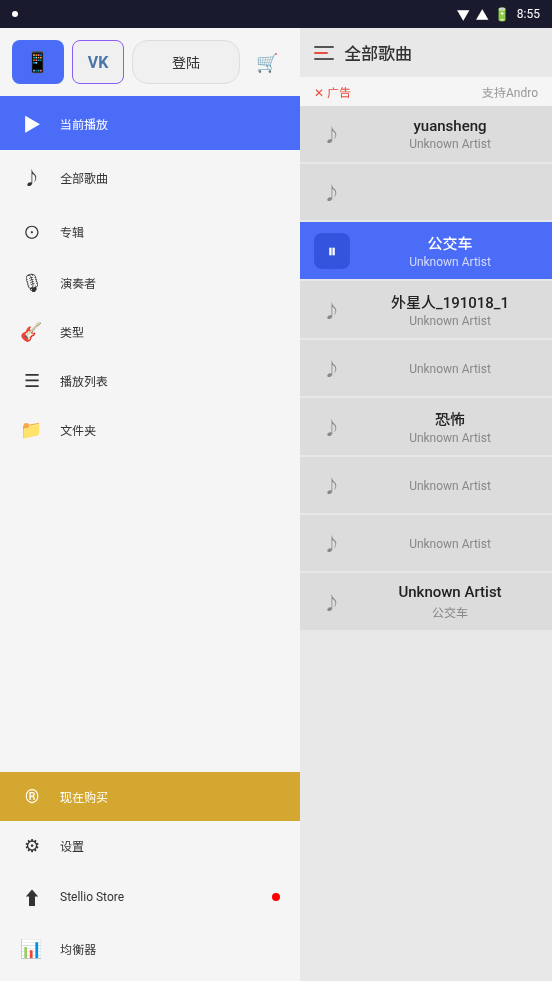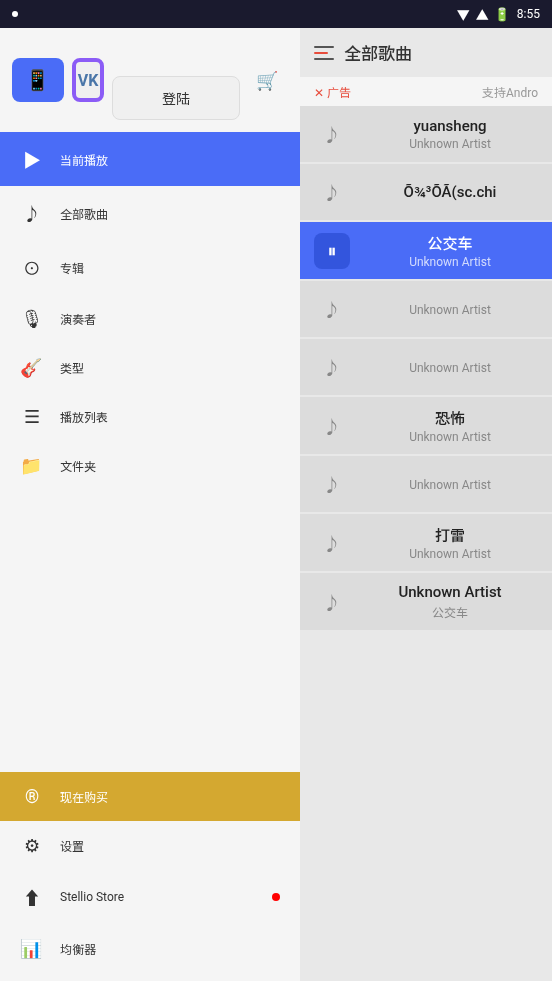--- a/index.html
+++ b/index.html
@@ -77,46 +77,45 @@
       border-radius: 8px;
       display: flex;
       align-items: center;
       justify-content: center;
       cursor: pointer;
       color: white;
       font-size: 20px;
     }
 
     .btn-vk {
-      width: 32px; height: 44px;
+      width: 52px; height: 44px;
       background: #f0f0f0;
       border-radius: 8px;
-      border: 4px solid #8b5cf6;
+      border: 1px solid #8b5cf6;
       display: flex;
       align-items: center;
       justify-content: center;
       cursor: pointer;
       font-size: 16px;
       font-weight: bold;
       color: #4a76a8;
     }
 
     .btn-login {
       flex: 1;
       height: 44px;
       background: #f0f0f0;
-      border-radius: 8px;
+      border-radius: 16px;
       border: 1px solid #ddd;
       display: flex;
       align-items: center;
       justify-content: center;
       cursor: pointer;
       font-size: 14px;
       color: #333;
-      margin-top: 36px;
     }
 
     .btn-cart {
       width: 40px; height: 44px;
       background: transparent;
       display: flex;
       align-items: center;
       justify-content: center;
       cursor: pointer;
       font-size: 18px;
@@ -435,39 +434,39 @@
           <div class="song-title">yuansheng</div>
           <div class="song-artist">Unknown Artist</div>
         </div>
       </div>
 
       <div class="song-item">
         <div class="song-icon normal">
           <span class="music-note">♪</span>
         </div>
         <div class="song-info">
-          <div class="song-title">Õ¾³ÕÃ(sc.chi</div>
         </div>
       </div>
 
       <div class="song-item playing">
         <div class="song-icon playing-btn">
           <span class="pause-icon">⏸</span>
         </div>
         <div class="song-info">
           <div class="song-title">公交车</div>
           <div class="song-artist">Unknown Artist</div>
         </div>
       </div>
 
       <div class="song-item">
         <div class="song-icon normal">
           <span class="music-note">♪</span>
         </div>
         <div class="song-info">
+          <div class="song-title">外星人_191018_1</div>
           <div class="song-artist">Unknown Artist</div>
         </div>
       </div>
 
       <div class="song-item">
         <div class="song-icon normal">
           <span class="music-note">♪</span>
         </div>
         <div class="song-info">
           <div class="song-artist">Unknown Artist</div>
@@ -491,21 +490,20 @@
         <div class="song-info">
           <div class="song-artist">Unknown Artist</div>
         </div>
       </div>
 
       <div class="song-item">
         <div class="song-icon normal">
           <span class="music-note">♪</span>
         </div>
         <div class="song-info">
-          <div class="song-title">打雷</div>
           <div class="song-artist">Unknown Artist</div>
         </div>
       </div>
 
       <div class="song-item">
         <div class="song-icon normal">
           <span class="music-note">♪</span>
         </div>
         <div class="song-info">
           <div class="song-title">Unknown Artist</div>

